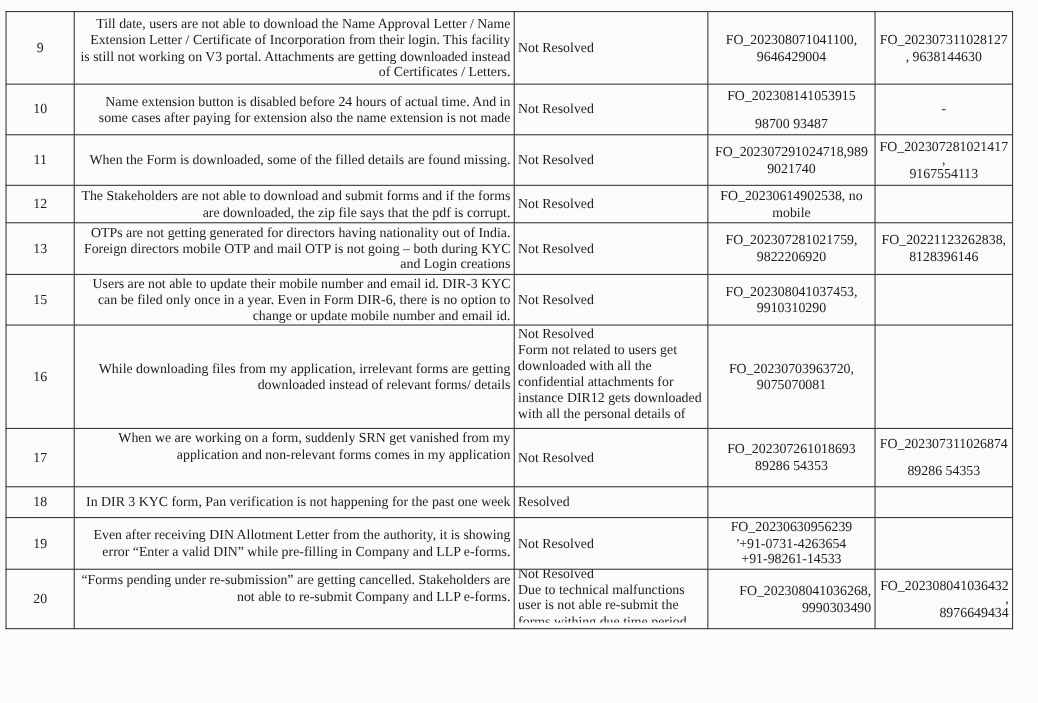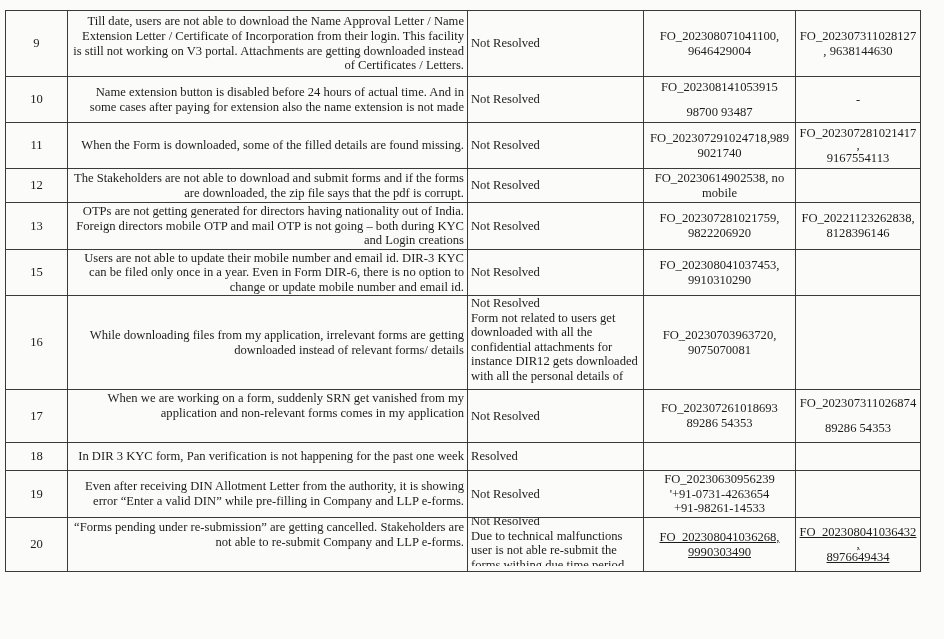--- a/index.html
+++ b/index.html
@@ -21,21 +21,21 @@
     border: 1.5px solid #3a3a3a;
     padding: 0 3px;
     overflow: hidden;
     vertical-align: middle;
     background: transparent;
   }
   td.num { text-align: center; }
   td.issue { text-align: right; vertical-align: middle; }
   td.status { text-align: left; }
   td.ref { text-align: center; white-space: pre-line; }
-  td.ref.left { text-align: center; text-decoration: underline; }
+  td.ref.left { text-align: right; }
   .clip { overflow: hidden; }
   .pre { white-space: pre-line; }
 </style>
 </head>
 <body>
 
 <div id="sheet">
   <table>
     <colgroup>
       <col style="width:62px">

